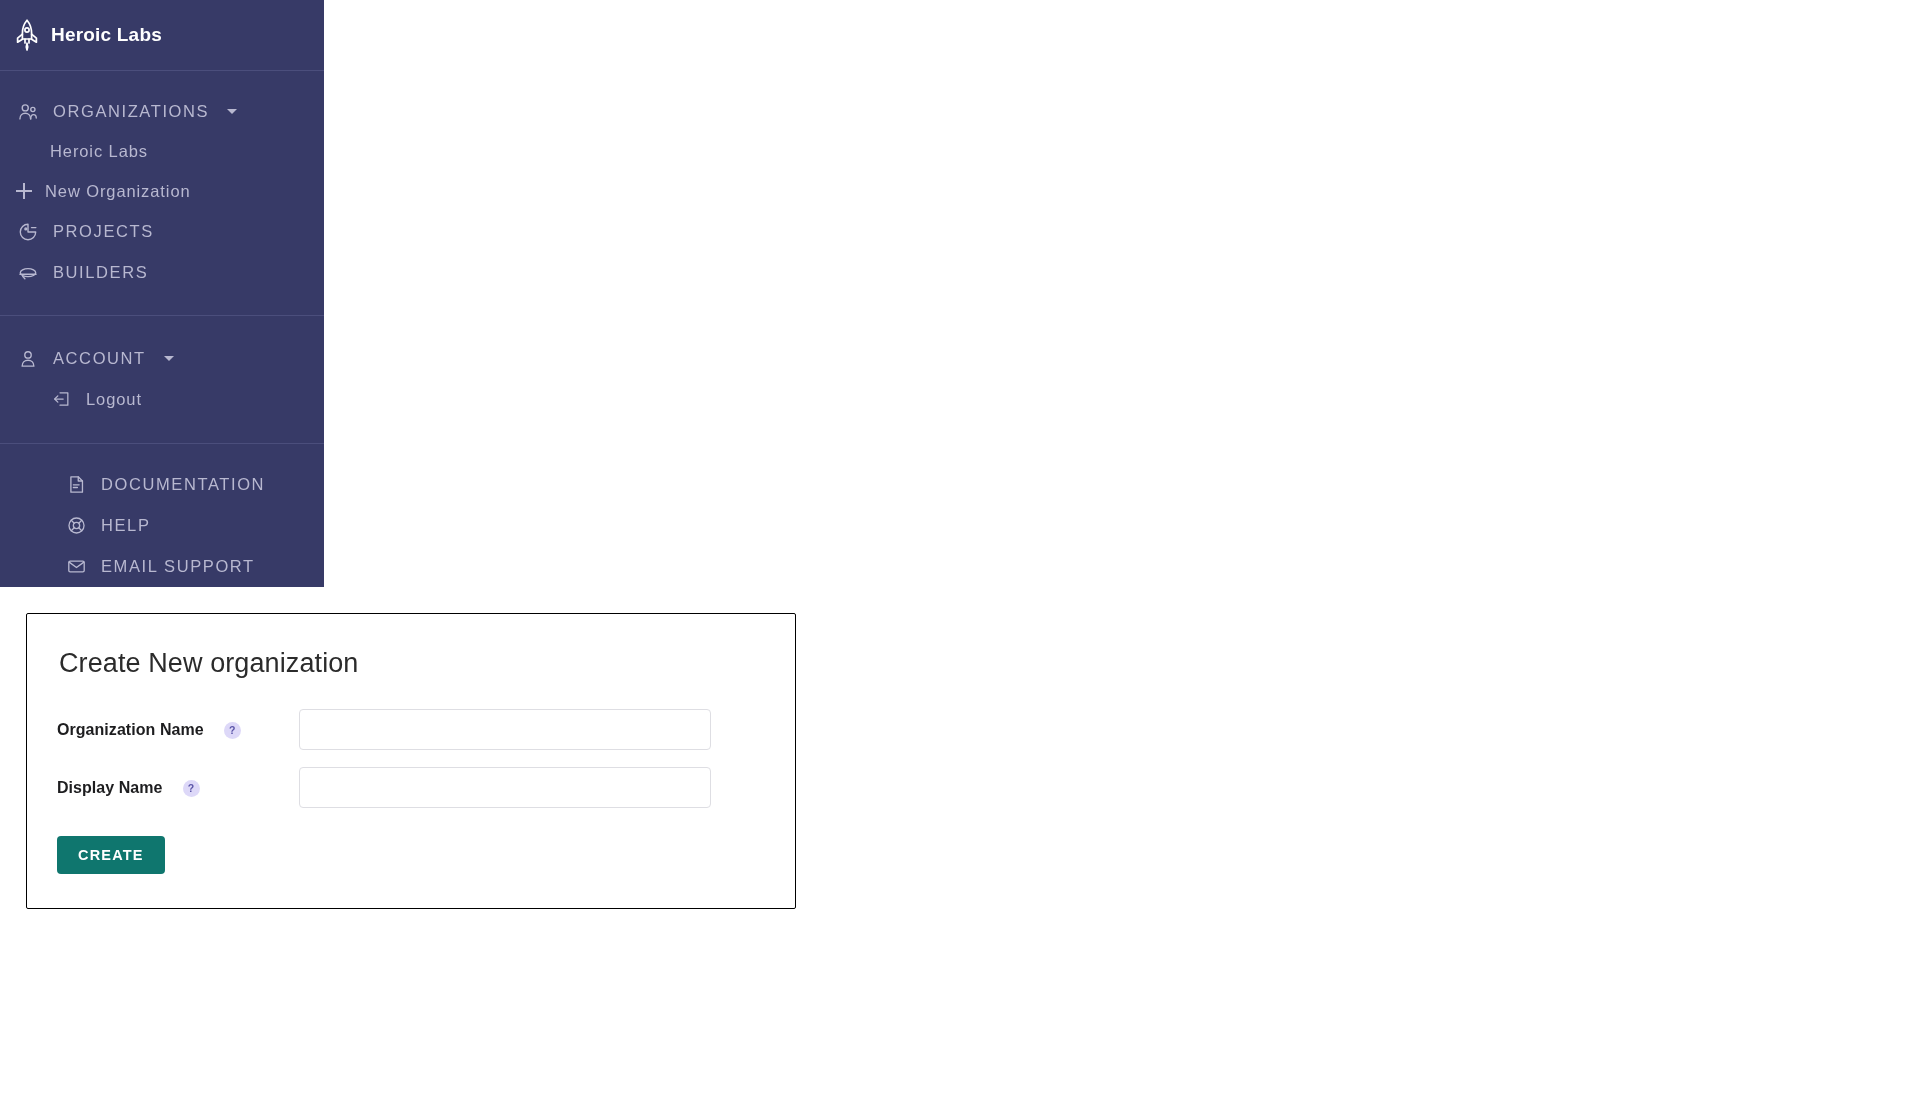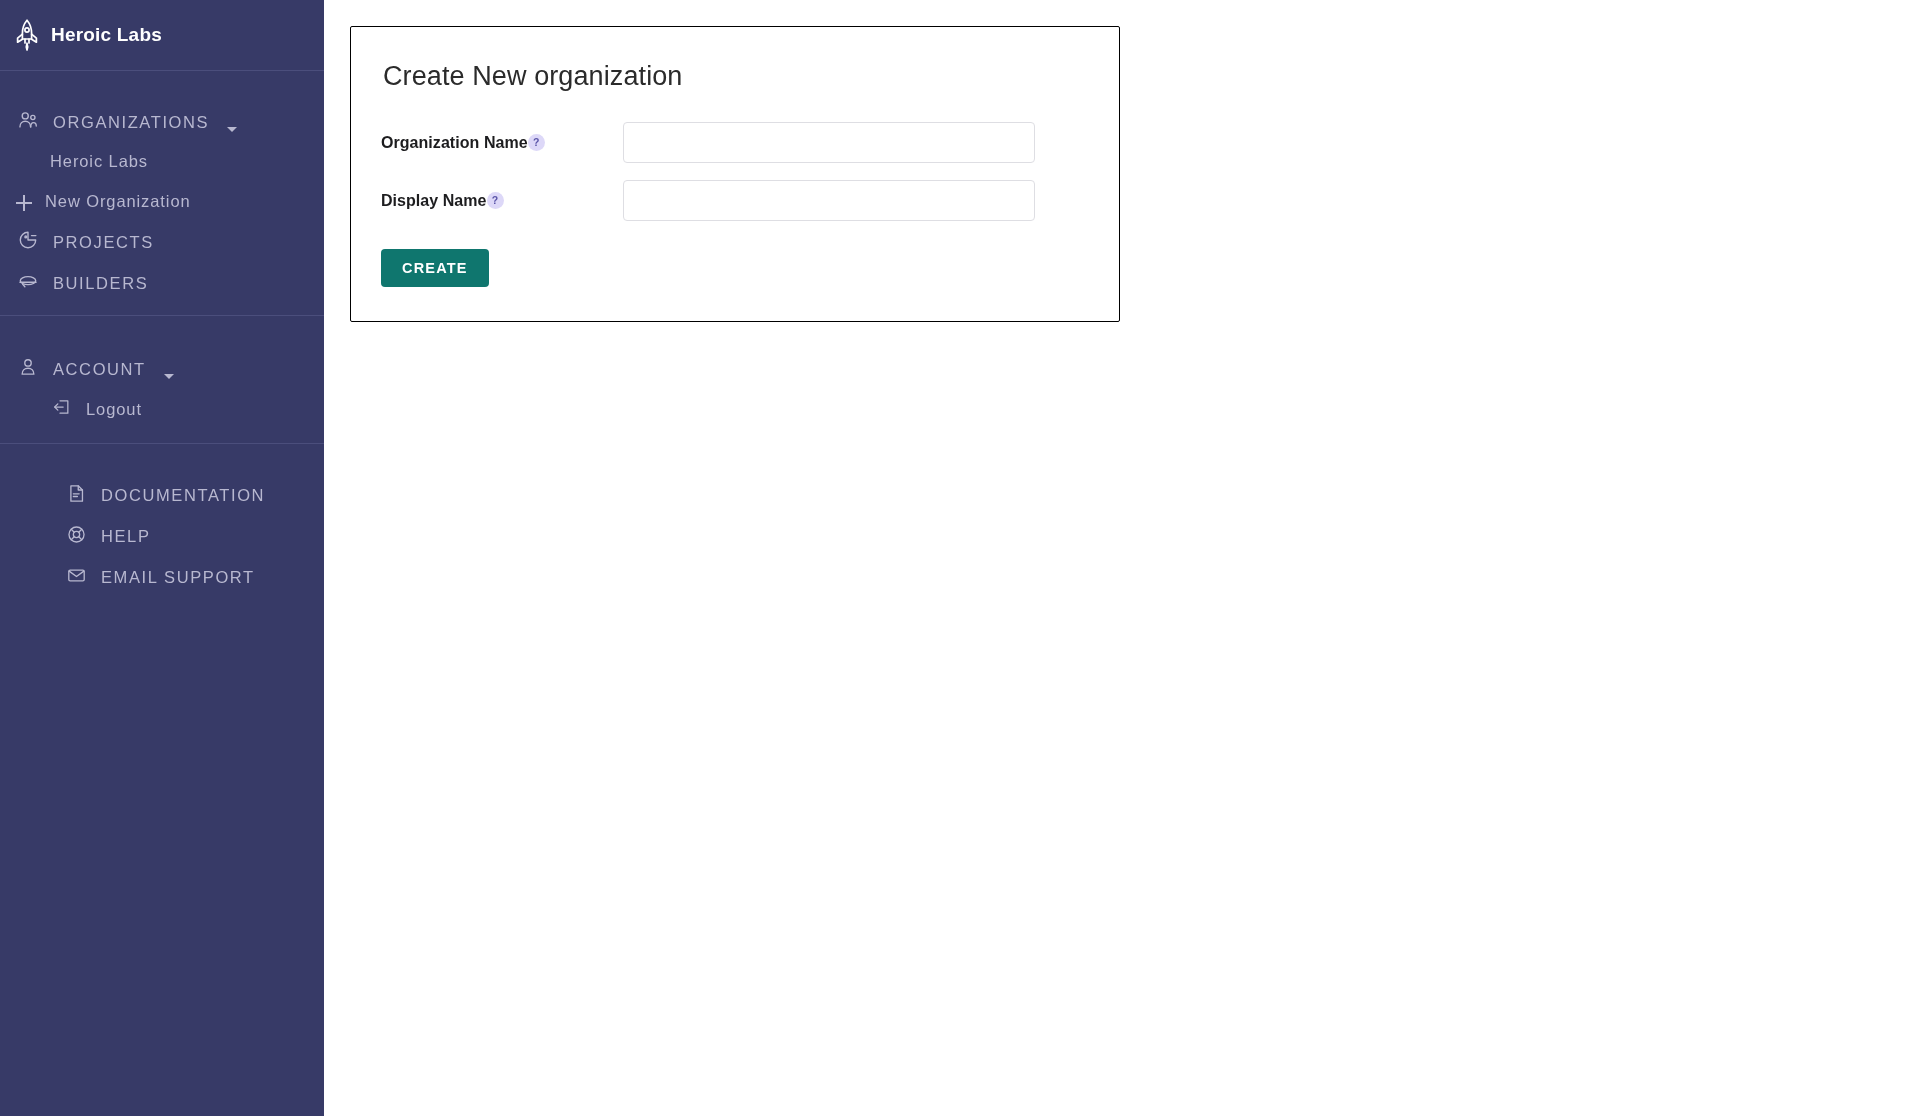--- a/index.html
+++ b/index.html
@@ -13,20 +13,21 @@
     font-family: "Liberation Sans", sans-serif;
     overflow: hidden;
   }
 
   #app {
     position: relative;
     width: 1920px;
     height: 1116px;
     display: flex;
     background: #ffffff;
+    flex-direction: column;
   }
 
   
   .sidebar {
     width: 324px;
     flex: 0 0 324px;
     height: 1116px;
     background: #373a67;
     color: #c9c9de;
     display: flex;
@@ -65,21 +66,21 @@
 
   .nav-section {
     padding: 16px 0 16px 0;
   }
   .nav-section.sec-main  { padding: 20px 0 22px 0; }
   .nav-section.sec-acct  { padding: 22px 0 24px 0; }
   .nav-section.sec-foot  { padding: 20px 0 0 0; margin-left: 48px; }
 
   .nav-row {
     display: flex;
-    align-items: flex-end;
+    align-items: center;
     height: 41px;
     padding-left: 16px;
     gap: 13px;
     cursor: pointer;
     white-space: nowrap;
   }
 
   .nav-ico {
     width: 24px;
     height: 24px;
@@ -168,22 +169,22 @@
     align-items: center;
     margin-bottom: 17px;
   }
   .form-label {
     width: 242px;
     flex: 0 0 242px;
     font-size: 16px;
     font-weight: 700;
     color: #1d1d1f;
     display: flex;
-    align-items: center;
-    gap: 0;
+    align-items: flex-end;
+    gap: 20px;
     letter-spacing: 0.05px;
   }
 
   .help-badge {
     width: 17px;
     height: 17px;
     flex: 0 0 17px;
     border-radius: 50%;
     background: #ddd8f8;
     color: #5b55a8;

